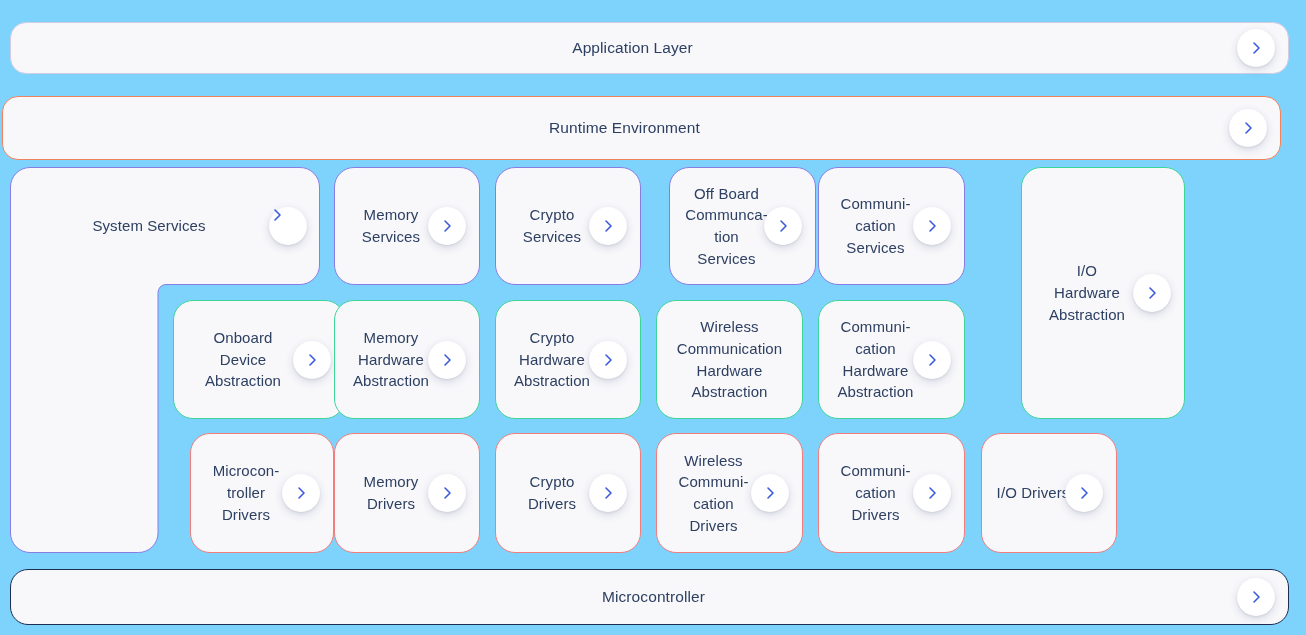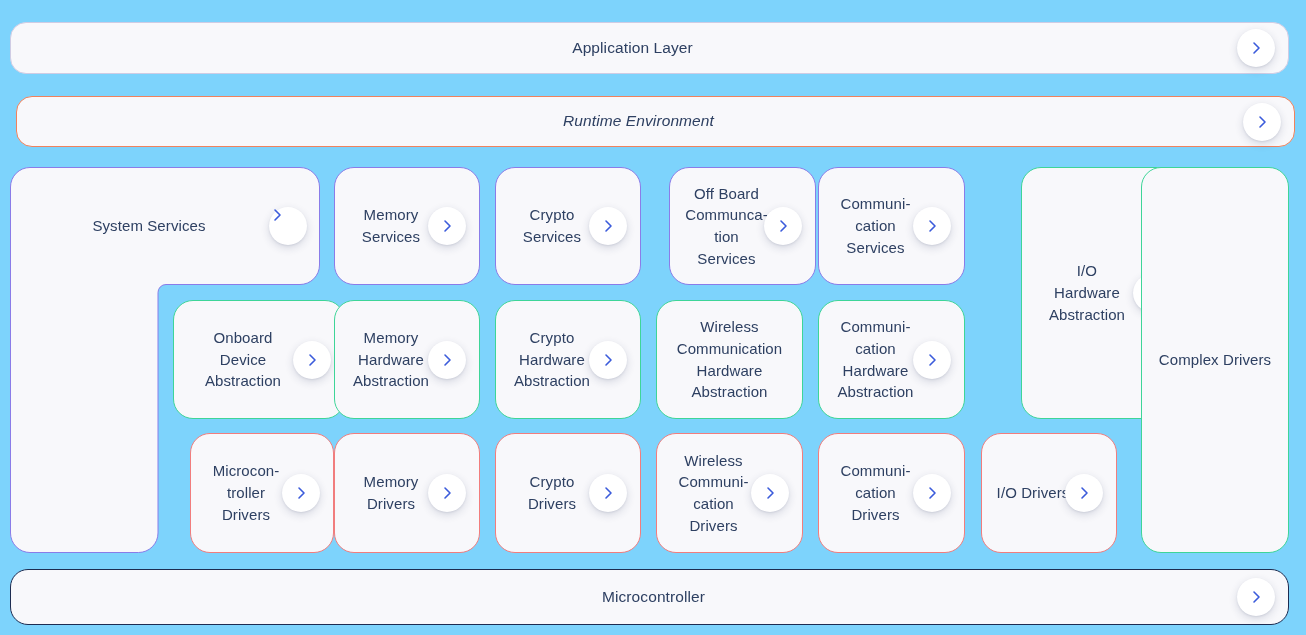--- a/index.html
+++ b/index.html
@@ -70,21 +70,21 @@
 
   <div class="bar b-lav" style="left:10px;top:22px;width:1279px;height:52px;">
     <div class="label pad-chev">Application Layer</div>
     <div class="chev">
       <svg width="16" height="16" viewBox="0 0 16 16">
           <polyline points="6,3 11,8 6,13" fill="none" stroke="#3b5bdb" stroke-width="1.6" stroke-linecap="round" stroke-linejoin="round"></polyline>
         </svg>
     </div>
   </div>
 
-  <div class="bar b-orange" style="left:16px;top:96px;width:1279px;height:51px;font-style:italic;">
+  <div class="bar b-orange" style="left:2px;top:96px;width:1279px;height:64px;">
     <div class="label pad-chev">Runtime Environment</div>
     <div class="chev">
       <svg width="16" height="16" viewBox="0 0 16 16">
           <polyline points="6,3 11,8 6,13" fill="none" stroke="#3b5bdb" stroke-width="1.6" stroke-linecap="round" stroke-linejoin="round"></polyline>
         </svg>
     </div>
   </div>
 
   <div class="lshape">
     <svg width="310" height="386" viewBox="0 0 310 386">
@@ -147,23 +147,20 @@
     <div class="label pad-chev">I/O
 Hardware
 Abstraction</div>
     <div class="chev">
       <svg width="16" height="16" viewBox="0 0 16 16">
           <polyline points="6,3 11,8 6,13" fill="none" stroke="#3b5bdb" stroke-width="1.6" stroke-linecap="round" stroke-linejoin="round"></polyline>
         </svg>
     </div>
   </div>
 
-  <div class="box b-green" style="left:1141px;top:167px;width:148px;height:386px;">
-    <div class="label">Complex Drivers</div>
-  </div>
 
   <div class="box b-green" style="left:173px;top:300px;width:172px;height:119px;">
     <div class="label pad-chev">Onboard
 Device
 Abstraction</div>
     <div class="chev">
       <svg width="16" height="16" viewBox="0 0 16 16">
           <polyline points="6,3 11,8 6,13" fill="none" stroke="#3b5bdb" stroke-width="1.6" stroke-linecap="round" stroke-linejoin="round"></polyline>
         </svg>
     </div>

